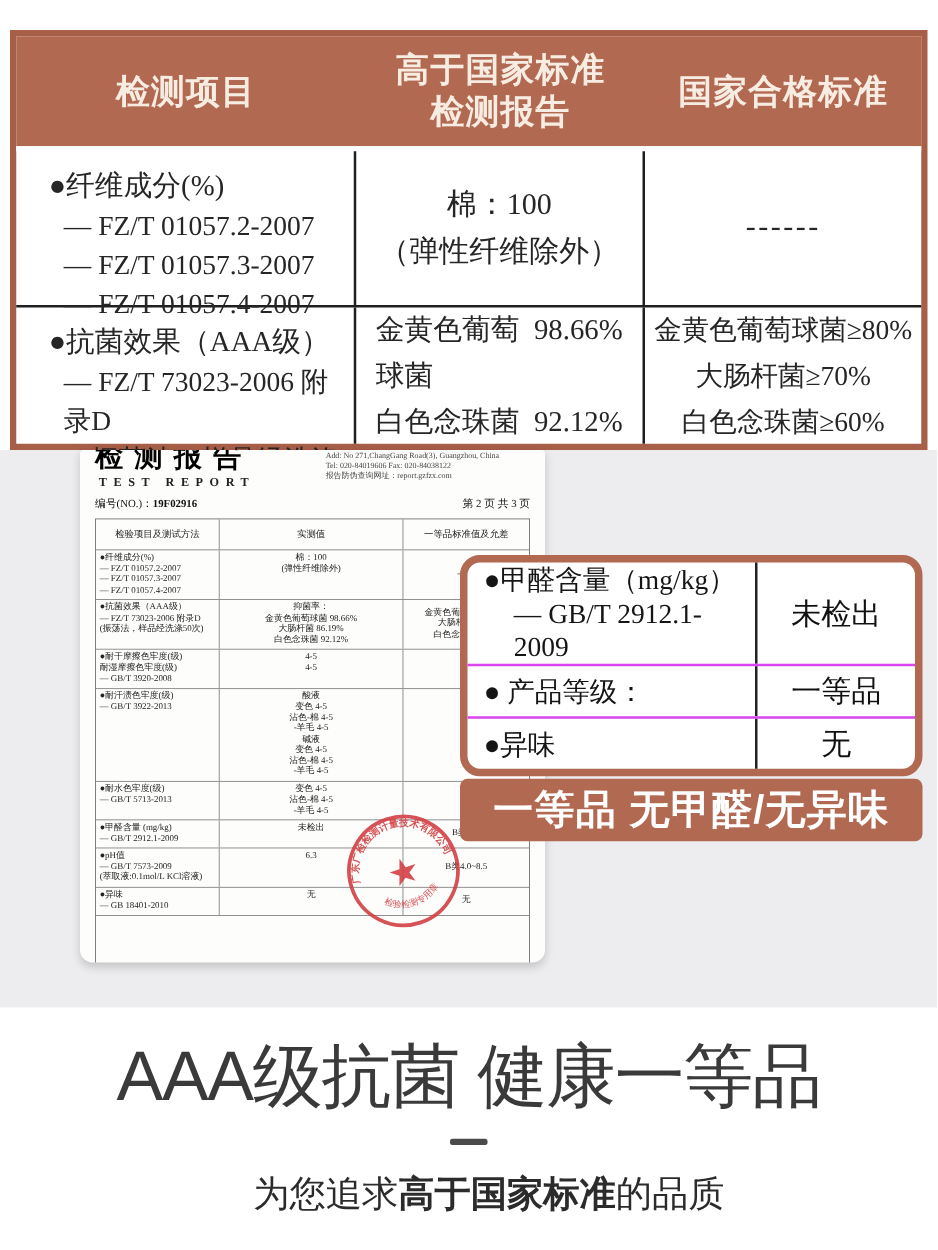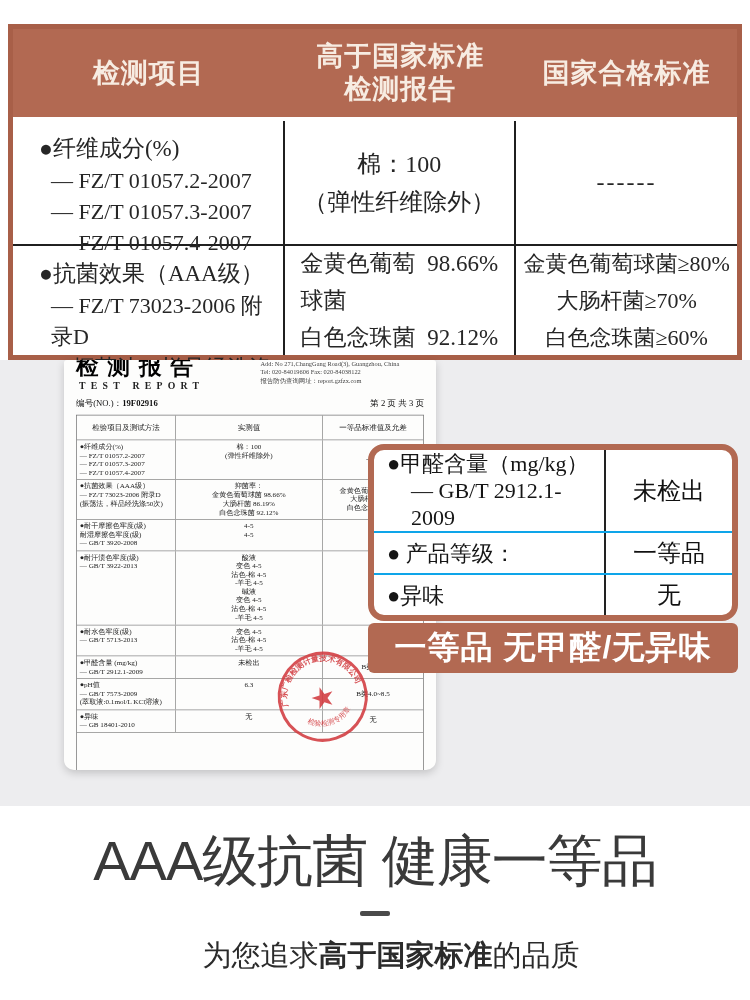--- a/index.html
+++ b/index.html
@@ -57,21 +57,21 @@
   .rc3{flex:1;text-align:center;display:flex;flex-direction:column;justify-content:center;}
   .rempty{height:68px;border-top:1px solid #8a8a8a;}
   .stamp{position:absolute;left:280px;top:392px;width:130px;height:130px;
          transform:rotate(-18deg);opacity:0.88;z-index:2;}
 
   
   .card{position:absolute;left:368px;top:428px;width:370px;height:177px;box-sizing:border-box;
         background:#fff;border:6px solid var(--terracotta);border-radius:16px;z-index:5;
         display:flex;flex-direction:column;font-family:"Liberation Serif","DejaVu Serif",serif;}
   .card-row{flex:1;display:flex;}
-  .card-row + .card-row{border-top:2px solid #0ea5e9;font-family:Liberation Serif, serif;}
+  .card-row + .card-row{border-top:2px solid #d946ef;font-family:Liberation Serif, serif;}
   .card-label{flex:1;display:flex;flex-direction:column;justify-content:center;
               padding-left:13px;font-size:22px;color:#151515;line-height:27px;}
   .card-label .cline:nth-child(2){padding-left:24px;}
   .card-value{width:126px;border-left:2px solid #222;display:flex;align-items:center;
               justify-content:center;font-size:24px;color:#111;}
   .banner{position:absolute;left:368px;top:607px;width:370px;height:50px;z-index:5;
           background:var(--terracotta);border-radius:6px;display:flex;align-items:center;
           justify-content:center;color:#fff;font-size:32px;font-weight:800;letter-spacing:1px;}
 
   

